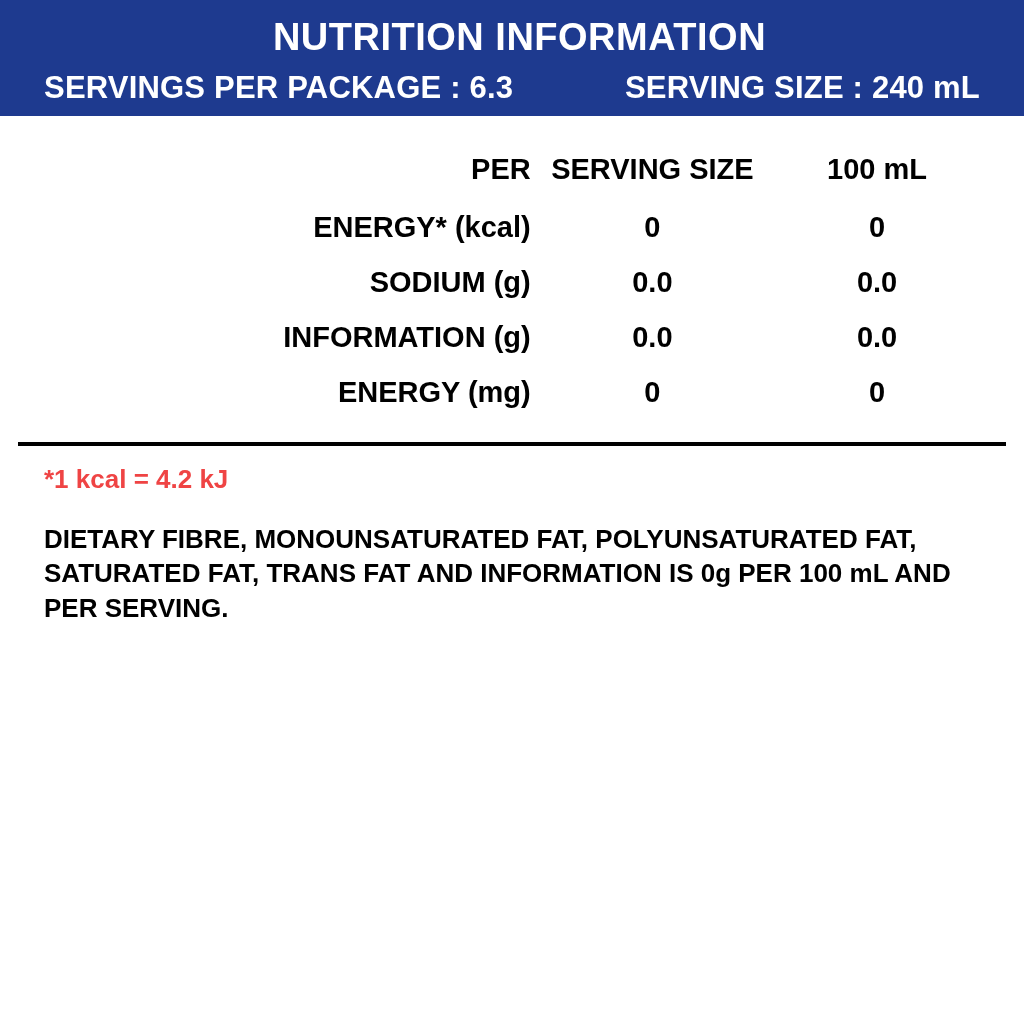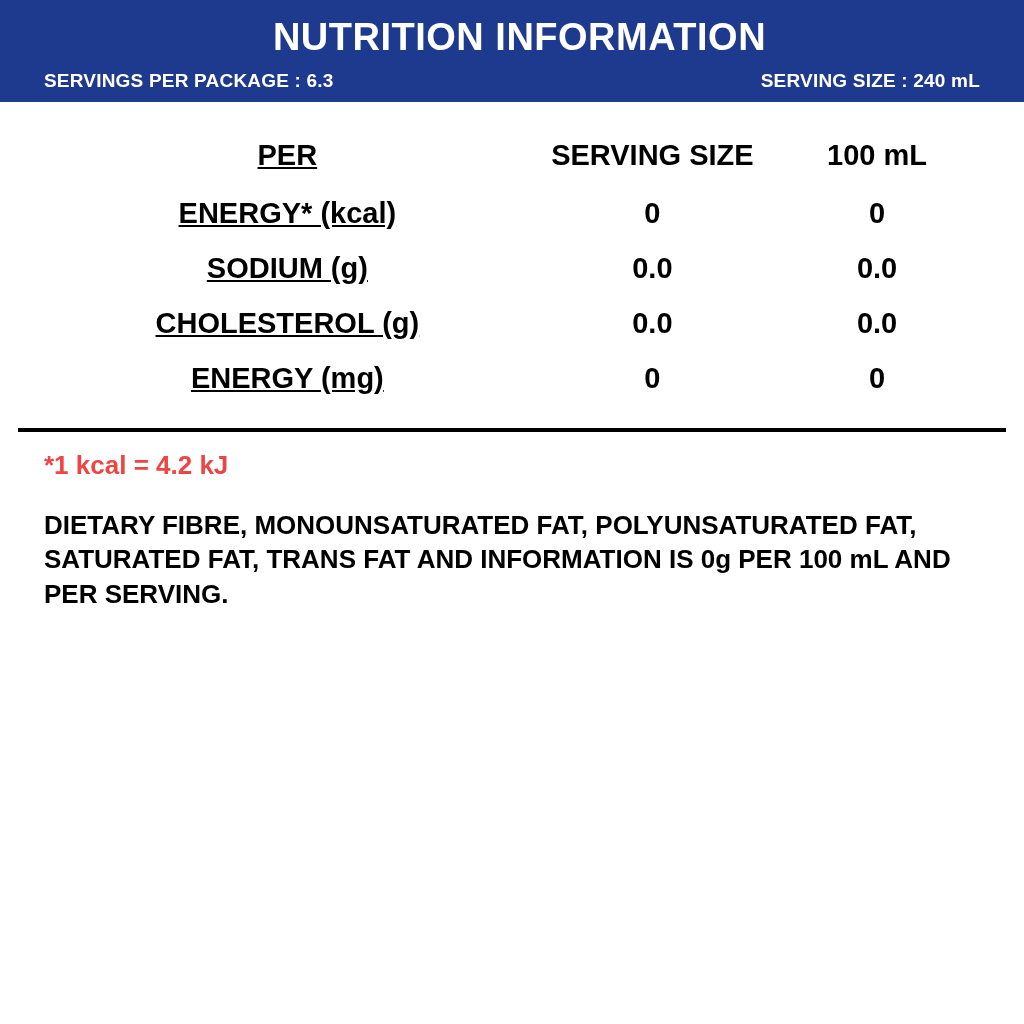--- a/index.html
+++ b/index.html
@@ -38,21 +38,21 @@
     line-height: 1.15;
     margin: 4px 0 10px 0;
     font-stretch: condensed;
     padding-left: 15px;
   }
   .header-sub {
     display: flex;
     justify-content: space-between;
     align-items: baseline;
     padding: 0 44px 4px 44px;
-    font-size: 19px;
+    font-size: 31px;
     font-weight: bold;
     letter-spacing: 0.2px;
   }
 
   
   .table-wrap {
     padding: 26px 44px 0 44px;
     box-sizing: border-box;
   }
   table.nutrition {
@@ -62,23 +62,22 @@
   }
   table.nutrition td {
     font-size: 29px;
     font-weight: bold;
     color: #000000;
     padding: 11px 0 11px 0;
     vertical-align: baseline;
     white-space: nowrap;
   }
   td.col-label {
-    text-align: center;
+    text-align: right;
     width: 52%;
-    text-decoration: underline;
   }
   td.col-serving {
     text-align: center;
     width: 26%;
   }
   td.col-100 {
     text-align: center;
     width: 22%;
   }
   tr.head-row td {
@@ -141,21 +140,21 @@
         </tr>
 
         <tr>
           <td class="col-label">SODIUM (g)</td>
           <td class="col-serving">0.0</td>
           <td class="col-100">0.0</td>
         </tr>
 
 
         <tr>
-          <td class="col-label">CHOLESTEROL (g)</td>
+          <td class="col-label">INFORMATION (g)</td>
           <td class="col-serving">0.0</td>
           <td class="col-100">0.0</td>
         </tr>
 
         <tr>
           <td class="col-label">ENERGY (mg)</td>
           <td class="col-serving">0</td>
           <td class="col-100">0</td>
         </tr>
       </tbody>

